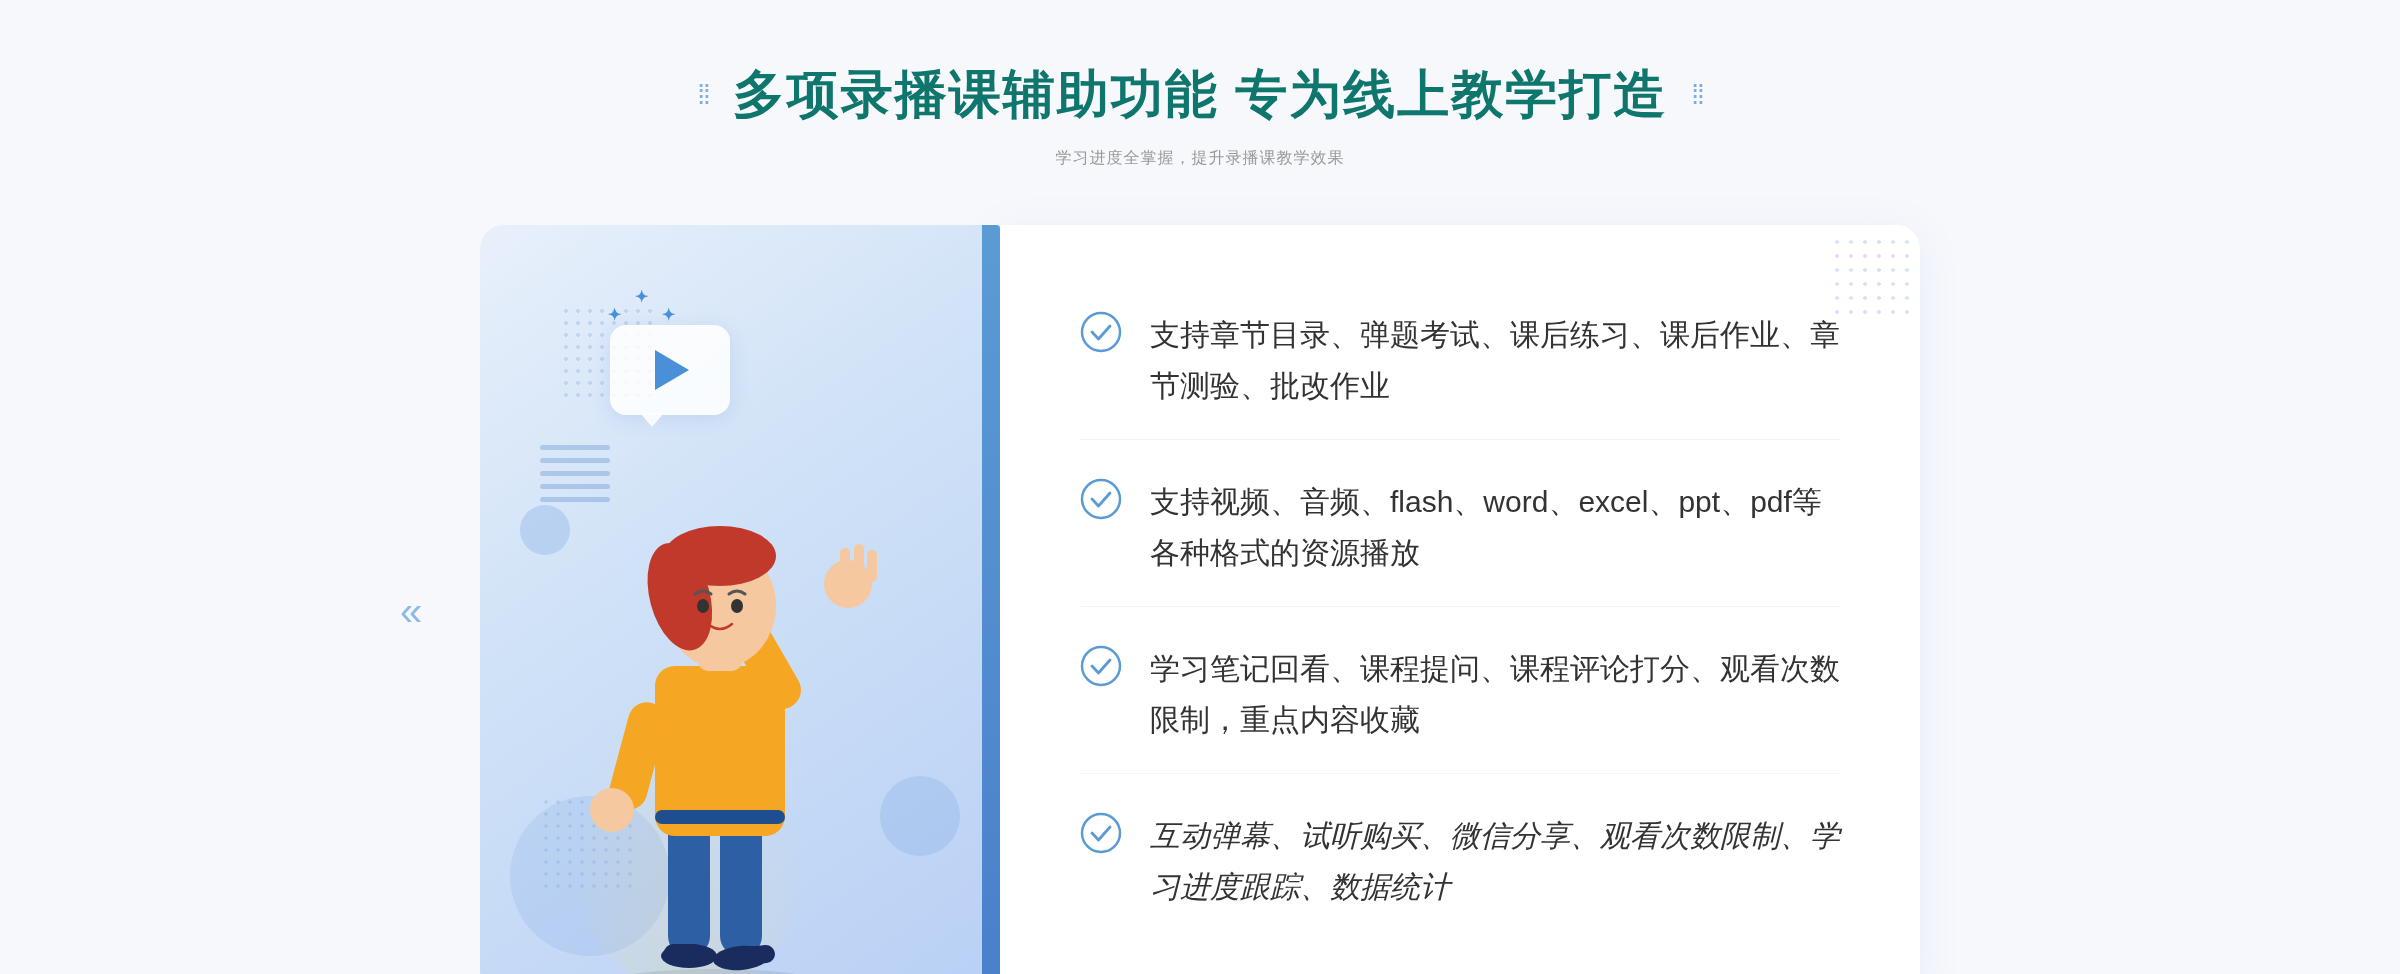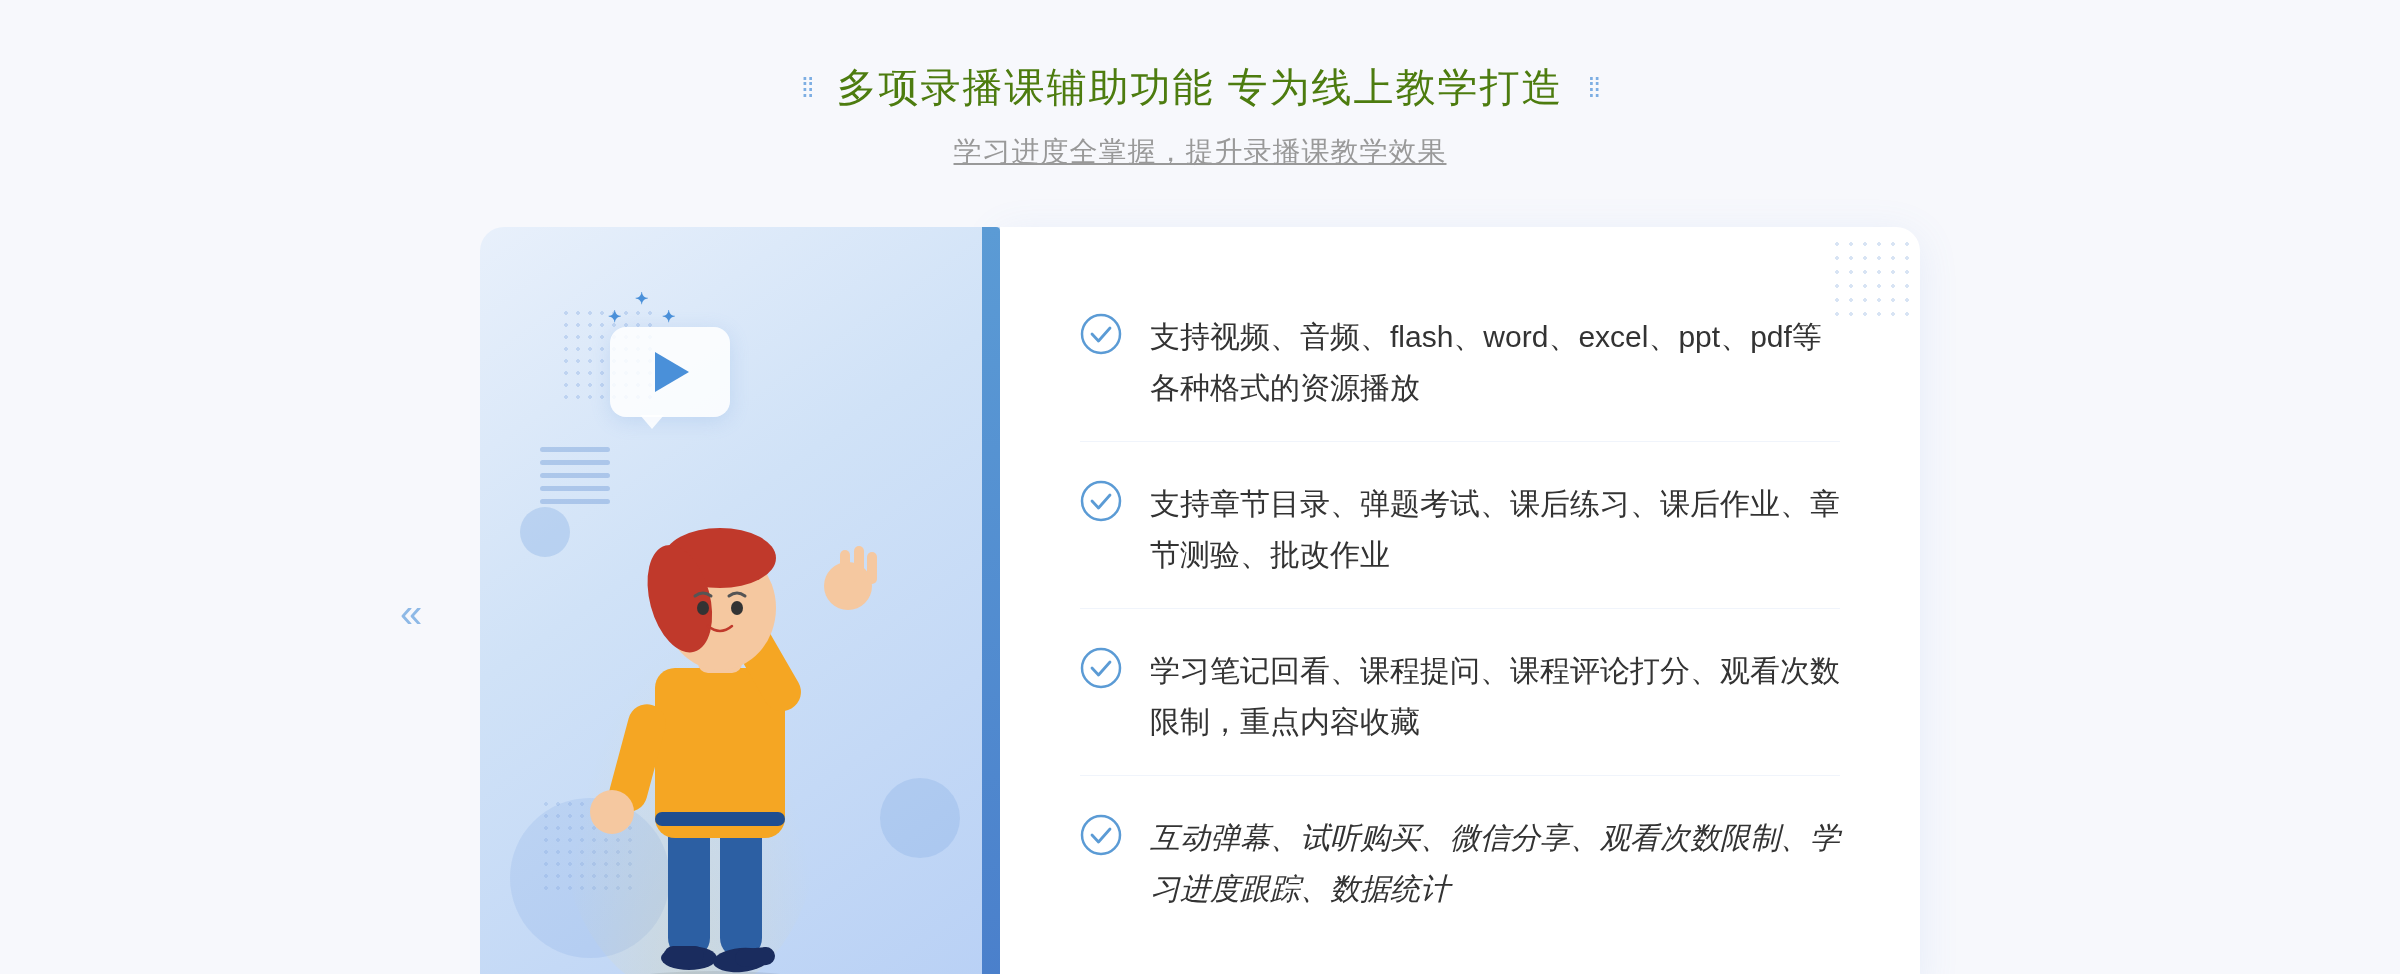--- a/index.html
+++ b/index.html
@@ -45,32 +45,31 @@
     }
 
     .header-dots-icon {
       color: #4a90d9;
       font-size: 28px;
       letter-spacing: -2px;
       opacity: 0.7;
     }
 
     .header-title {
-      font-size: 40px;
-      font-weight: 400;
-      color: #4d7c0f;
+      font-size: 52px;
+      font-weight: 700;
+      color: #0f766e;
       letter-spacing: 2px;
     }
 
     .header-subtitle {
-      font-size: 28px;
+      font-size: 16px;
       color: #999;
       font-weight: 400;
       letter-spacing: 1px;
-      text-decoration: underline;
     }
 
     
     .main-content {
       display: flex;
       width: 1440px;
       gap: 0;
       position: relative;
       align-items: stretch;
     }
@@ -412,31 +411,31 @@
 
       <div class="top-right-dots"></div>
 
       <div class="feature-item">
         <div class="check-icon">
           <svg viewBox="0 0 42 42" fill="none" xmlns="http://www.w3.org/2000/svg">
             <circle cx="21" cy="21" r="19" stroke="#5b9bd5" stroke-width="2.5"></circle>
             <path d="M12 21 L18.5 28 L30 15" stroke="#5b9bd5" stroke-width="2.8" stroke-linecap="round" stroke-linejoin="round"></path>
           </svg>
         </div>
-        <span class="feature-text">支持视频、音频、flash、word、excel、ppt、pdf等各种格式的资源播放</span>
+        <span class="feature-text">支持章节目录、弹题考试、课后练习、课后作业、章节测验、批改作业</span>
       </div>
 
       <div class="feature-item">
         <div class="check-icon">
           <svg viewBox="0 0 42 42" fill="none" xmlns="http://www.w3.org/2000/svg">
             <circle cx="21" cy="21" r="19" stroke="#5b9bd5" stroke-width="2.5"></circle>
             <path d="M12 21 L18.5 28 L30 15" stroke="#5b9bd5" stroke-width="2.8" stroke-linecap="round" stroke-linejoin="round"></path>
           </svg>
         </div>
-        <span class="feature-text">支持章节目录、弹题考试、课后练习、课后作业、章节测验、批改作业</span>
+        <span class="feature-text">支持视频、音频、flash、word、excel、ppt、pdf等各种格式的资源播放</span>
       </div>
 
       <div class="feature-item">
         <div class="check-icon">
           <svg viewBox="0 0 42 42" fill="none" xmlns="http://www.w3.org/2000/svg">
             <circle cx="21" cy="21" r="19" stroke="#5b9bd5" stroke-width="2.5"></circle>
             <path d="M12 21 L18.5 28 L30 15" stroke="#5b9bd5" stroke-width="2.8" stroke-linecap="round" stroke-linejoin="round"></path>
           </svg>
         </div>
         <span class="feature-text">学习笔记回看、课程提问、课程评论打分、观看次数限制，重点内容收藏</span>

